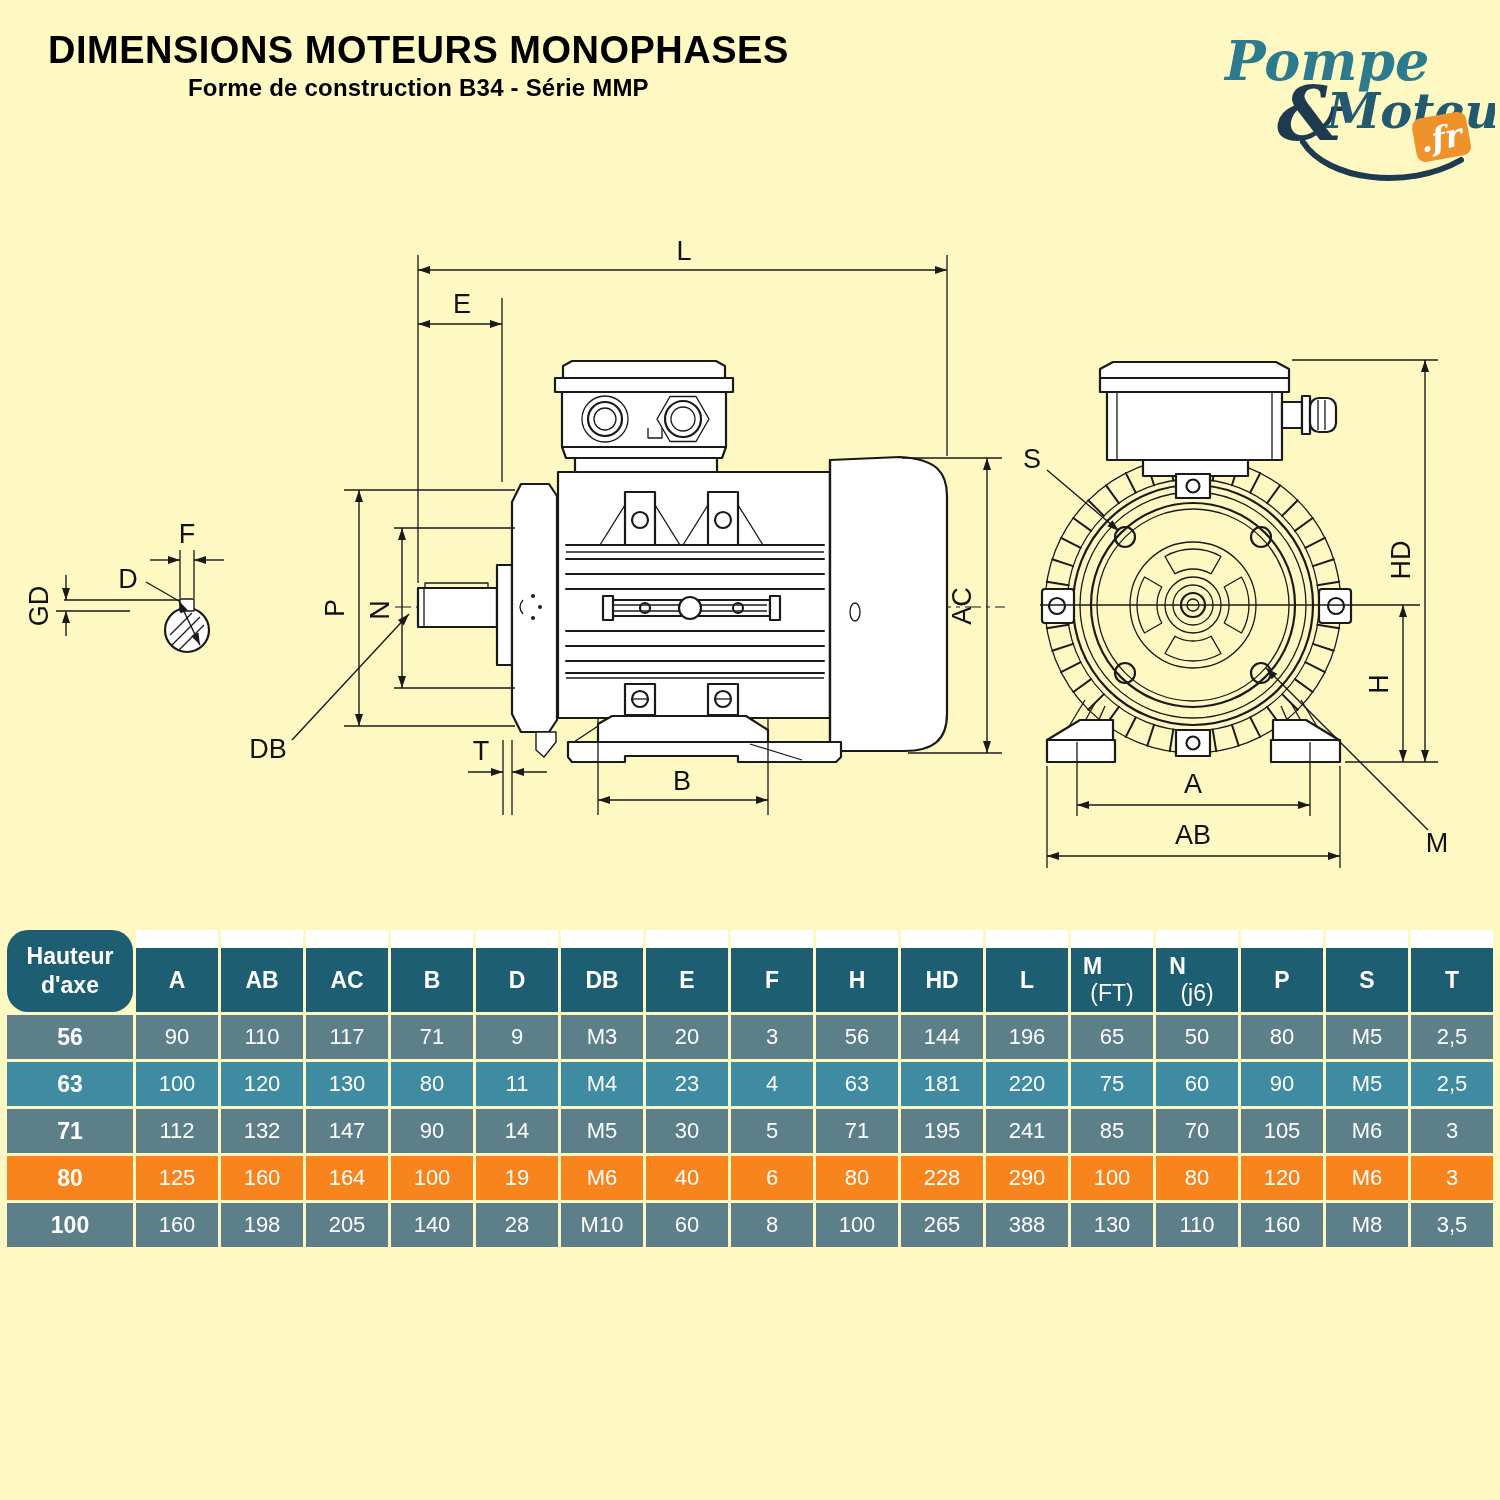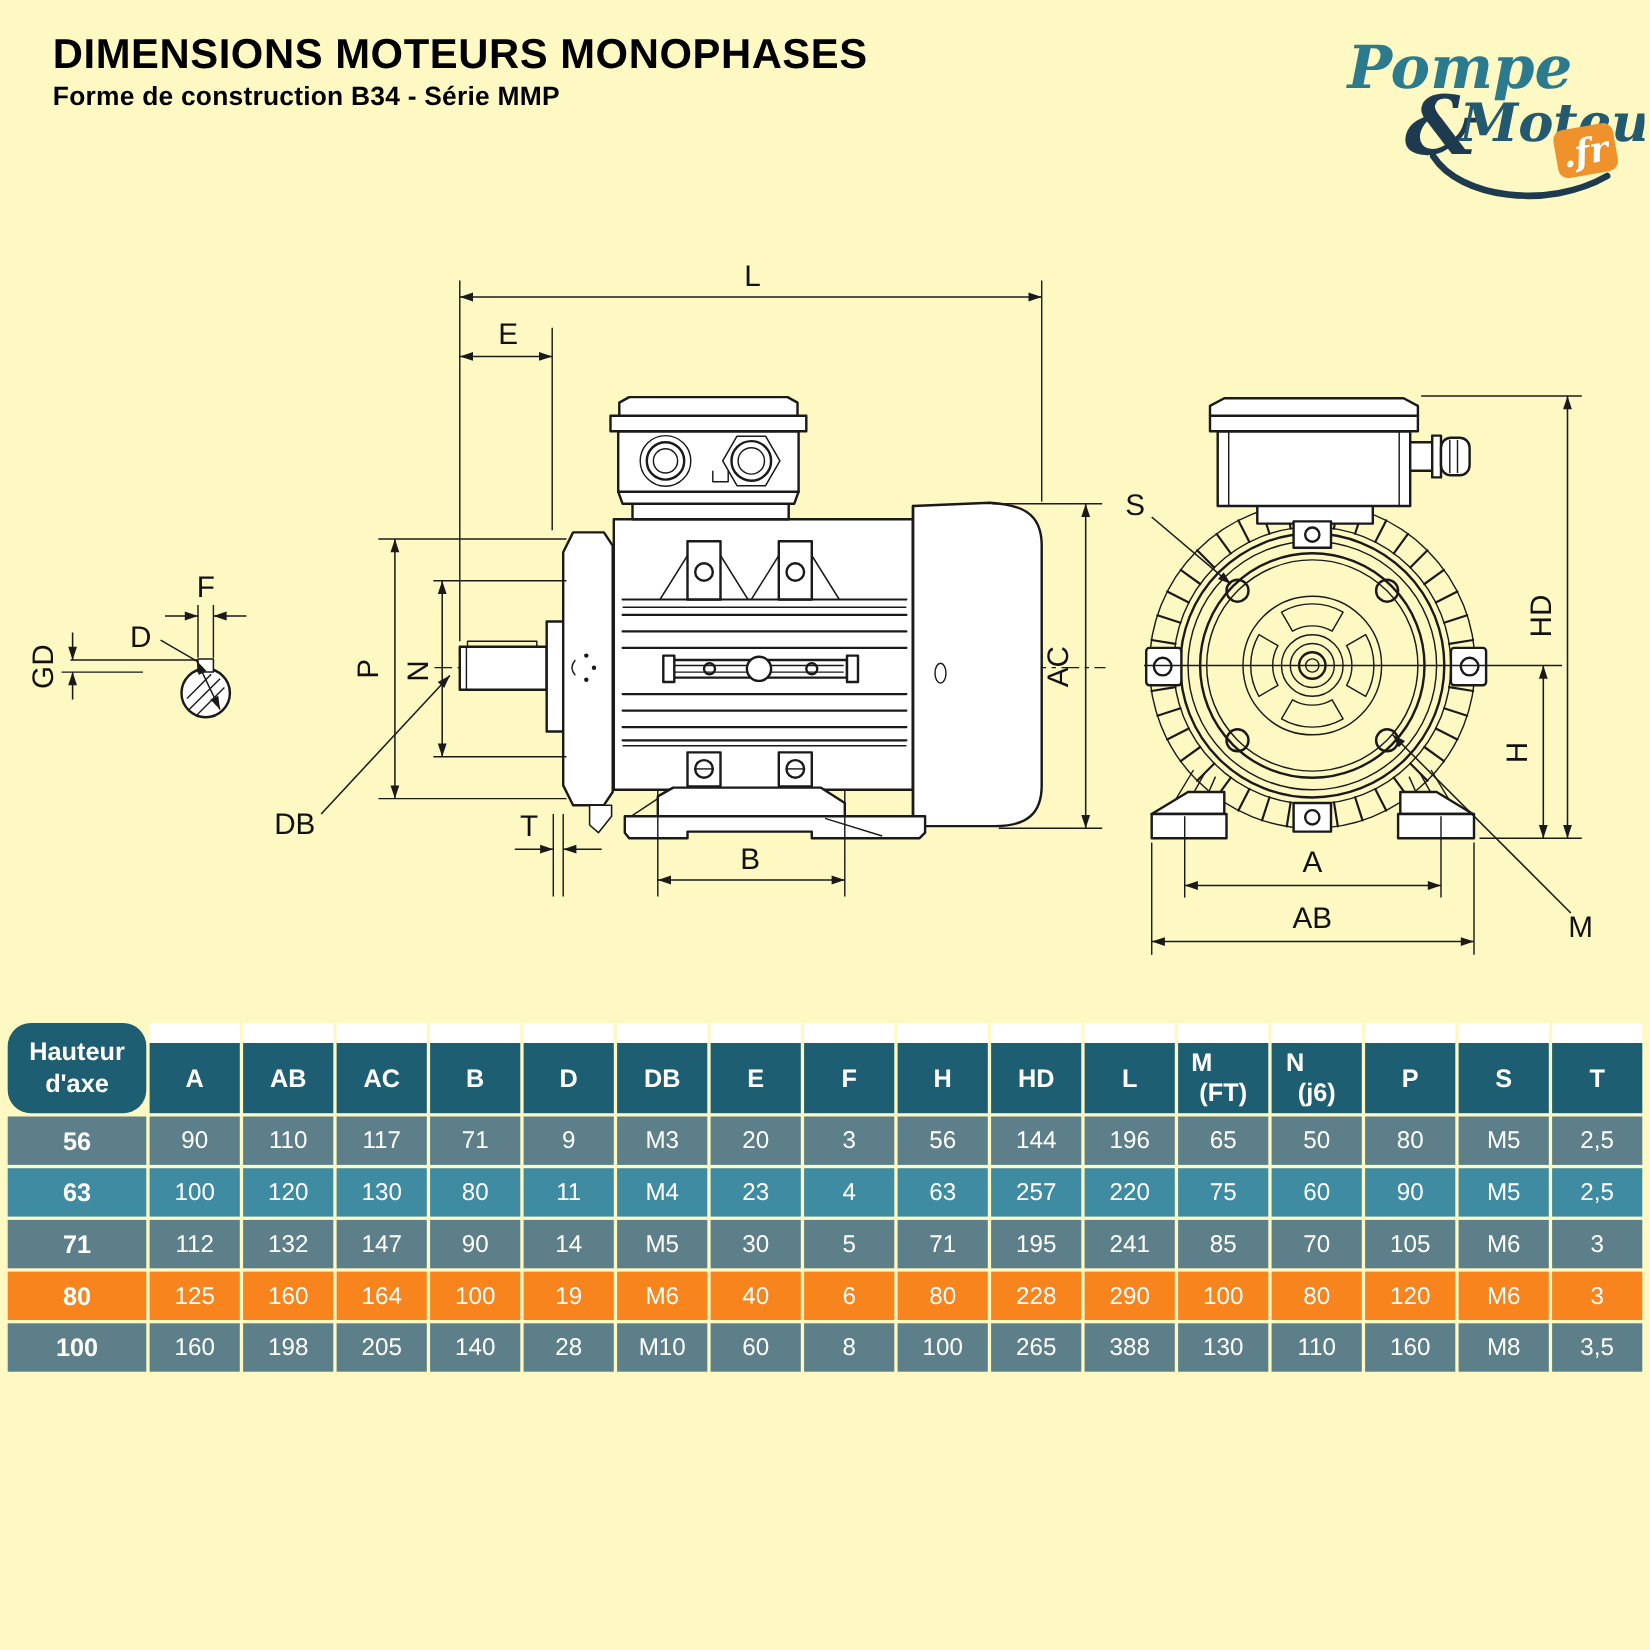--- a/index.html
+++ b/index.html
@@ -1,41 +1,41 @@
 <!DOCTYPE html>
 <html><head>
 <meta charset="utf-8">
 <style>
   html,body{margin:0;padding:0;background:#fff;}
   .canvas{position:relative;width:1500px;height:1500px;background:#fef9c3;overflow:hidden;
           font-family:"Liberation Sans",sans-serif;}
   
   .titleblock{position:absolute;left:48px;top:30px;}
   .titleblock h1{margin:0;font-size:38px;line-height:1.1;font-weight:700;letter-spacing:.5px;color:#000;}
-  .titleblock h2{margin:2px 0 0 0;font-size:24px;font-weight:600;letter-spacing:.2px;color:#000;}
+  .titleblock h2{margin:2px 0 0 0;font-size:24px;font-weight:600;letter-spacing:.2px;color:#000;text-align:center;}
   .logo{position:absolute;left:1215px;top:8px;width:280px;height:195px;}
   
   .drawing{position:absolute;left:0;top:0;width:1500px;height:930px;}
   .o  {fill:none;stroke:#1a1a1a;stroke-width:2.2;stroke-linejoin:round;stroke-linecap:round;}
   .o2 {fill:none;stroke:#1a1a1a;stroke-width:2;stroke-linecap:round;}
   .t  {fill:none;stroke:#1a1a1a;stroke-width:1.3;stroke-linejoin:round;}
   .wf {fill:#fff;stroke:#1a1a1a;stroke-width:2.2;stroke-linejoin:round;}
   .wft{fill:#fff;stroke:#1a1a1a;stroke-width:1.4;stroke-linejoin:round;}
   .d  {fill:none;stroke:#1a1a1a;stroke-width:1.4;}
   .cl {fill:none;stroke:#1a1a1a;stroke-width:1.2;stroke-dasharray:16 5 4 5;}
   .dot{fill:#1a1a1a;}
   text.lbl{font-family:"Liberation Sans",sans-serif;font-size:27px;fill:#111;}
   
   .dims{position:absolute;left:4px;top:927px;width:1492px;border-collapse:separate;
         border-spacing:3px;table-layout:fixed;}
   .dims th,.dims td{color:#fff;text-align:center;vertical-align:middle;padding:0;overflow:hidden;}
   .dims thead th{background:#1d5e72;font-size:23px;font-weight:700;height:82px;}
   .dims thead th.colhdr{background:linear-gradient(#ffffff 0 18px,#1d5e72 18px);padding-top:18px;height:64px;}
   .dims thead th.corner{line-height:1.25;border-radius:21px;}
-  .hdr-suffix{font-weight:700;padding-left:39px;}
+  .hdr-suffix{font-weight:400;padding-left:39px;}
   .dims tbody th{font-size:23px;font-weight:700;height:44px;}
   .dims tbody td{font-size:22px;font-weight:400;height:44px;}
   .dims tbody tr.tone-gray th,.dims tbody tr.tone-gray td{background:#5c7f8a;}
   .dims tbody tr.tone-teal th,.dims tbody tr.tone-teal td{background:#3e8ba2;}
   .dims tbody tr.tone-highlight th,.dims tbody tr.tone-highlight td{background:#f8841d;}
 </style>
 </head>
 <body>
 
 <div class="canvas">
@@ -403,21 +403,21 @@
           <th>63</th>
           <td>100</td>
           <td>120</td>
           <td>130</td>
           <td>80</td>
           <td>11</td>
           <td>M4</td>
           <td>23</td>
           <td>4</td>
           <td>63</td>
-          <td>257</td>
+          <td>181</td>
           <td>220</td>
           <td>75</td>
           <td>60</td>
           <td>90</td>
           <td>M5</td>
           <td>2,5</td>
         </tr>
         <tr class="tone-gray">
           <th>71</th>
           <td>112</td>

